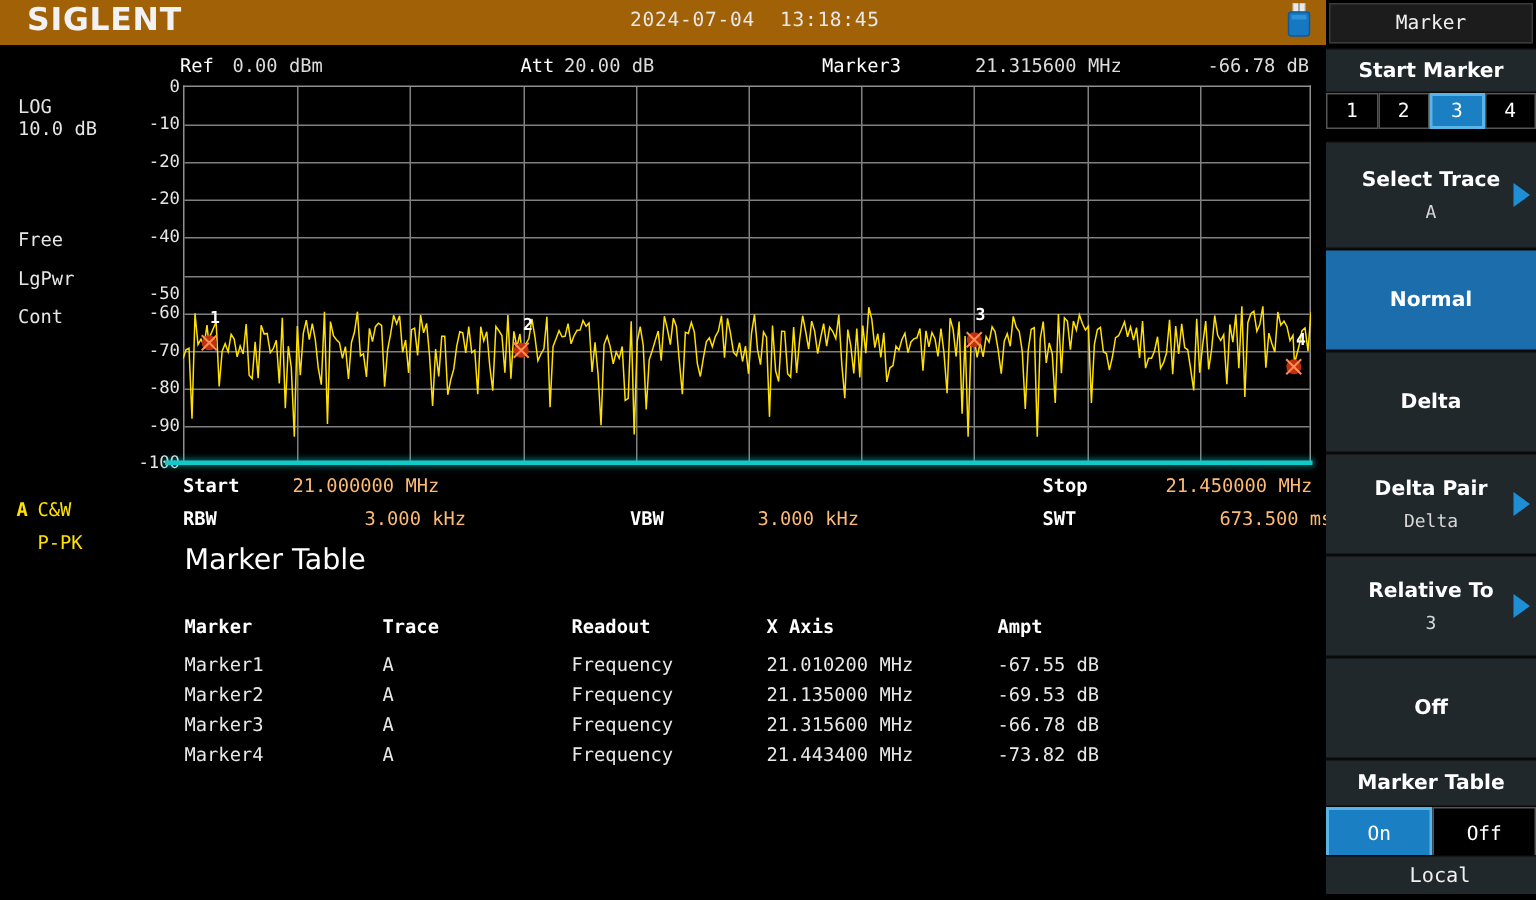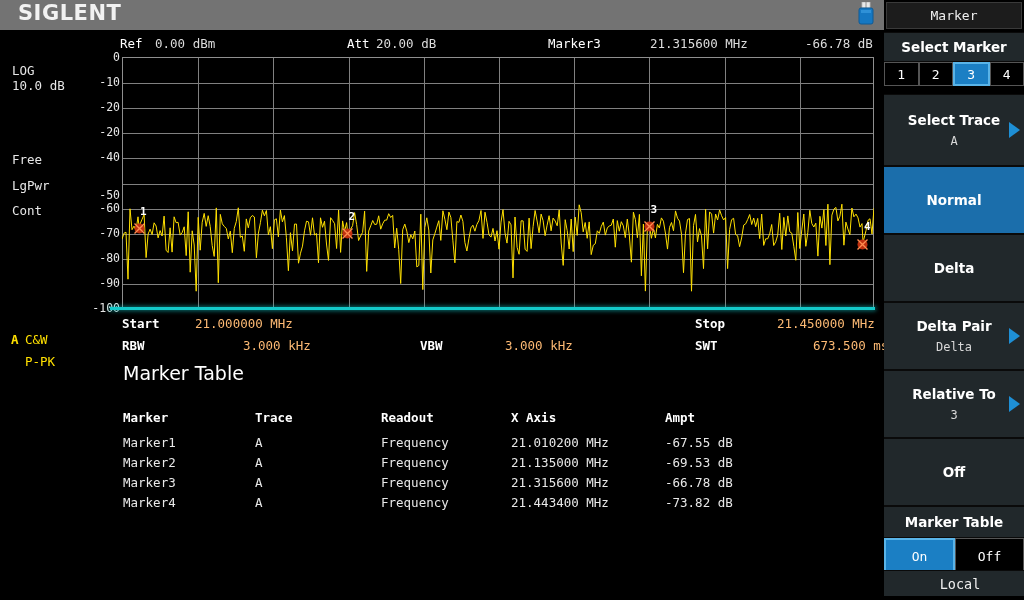--- a/index.html
+++ b/index.html
@@ -7,21 +7,21 @@
     width: 1024px; height: 600px;
     background: #000;
     font-family: "DejaVu Sans Mono", monospace;
     overflow: hidden;
   }
   #app { position: relative; width: 1024px; height: 600px; background: #000; }
 
   
   .topbar {
     position: absolute; left: 0; top: 0; width: 884px; height: 30px;
-    background: #737373;
+    background: #a16207;
     padding-left: 18px;
   }
   .logo {
     position: absolute; left: 18px; top: 1px;
     font-family: "DejaVu Sans", sans-serif;
     font-weight: bold; font-size: 21px; color: #f2f2f2;
     letter-spacing: 0.5px;
   }
   .datetime {
     position: absolute; left: 420px; top: 6px;
@@ -142,20 +142,23 @@
     font-size: 13.5px; color: #f0f0f0;
   }
 </style>
 </head>
 <body>
 
 <div id="app">
 
   <div class="topbar">
     <div class="logo">SIGLENT</div>
+    <div class="datetime">
+      <span>2024-07-04</span>&nbsp;&nbsp;<span>13:18:45</span>
+    </div>
     <div class="usb-icon">
       <svg width="16" height="25" viewBox="0 0 16 25">
         <rect x="4" y="0" width="8" height="6" fill="#e9e9e9" stroke="#bcbcbc" stroke-width="0.8"></rect>
         <line x1="8" y1="0" x2="8" y2="6" stroke="#777" stroke-width="0.8"></line>
         <rect x="1" y="6" width="14" height="16" rx="2" fill="#1678c2" stroke="#0e5a96" stroke-width="1"></rect>
         <rect x="3" y="8" width="10" height="3" fill="#3b9be0" opacity="0.7"></rect>
       </svg>
     </div>
   </div>
 
@@ -295,21 +298,21 @@
           <div class="mt-c c3">21.443400 MHz</div>
           <div class="mt-c c4">-73.82 dB</div>
         </div>
       </div>
   </div>
 
   <div class="rpanel">
     <div class="rtitle">Marker</div>
 
     <div class="sk" style="top:32px; height:30px;">
-      <div class="sk-main">Select Marker</div>
+      <div class="sk-main">Start Marker</div>
     </div>
     <div class="seg-row" id="marker-seg" style="top:62px; height:24px;">
         <div class="seg">1</div>
         <div class="seg">2</div>
         <div class="seg seg-on">3</div>
         <div class="seg">4</div>
       </div>
 
     <div class="sk" style="top:94px; height:72px;">
       <div class="sk-main">Select Trace</div>

